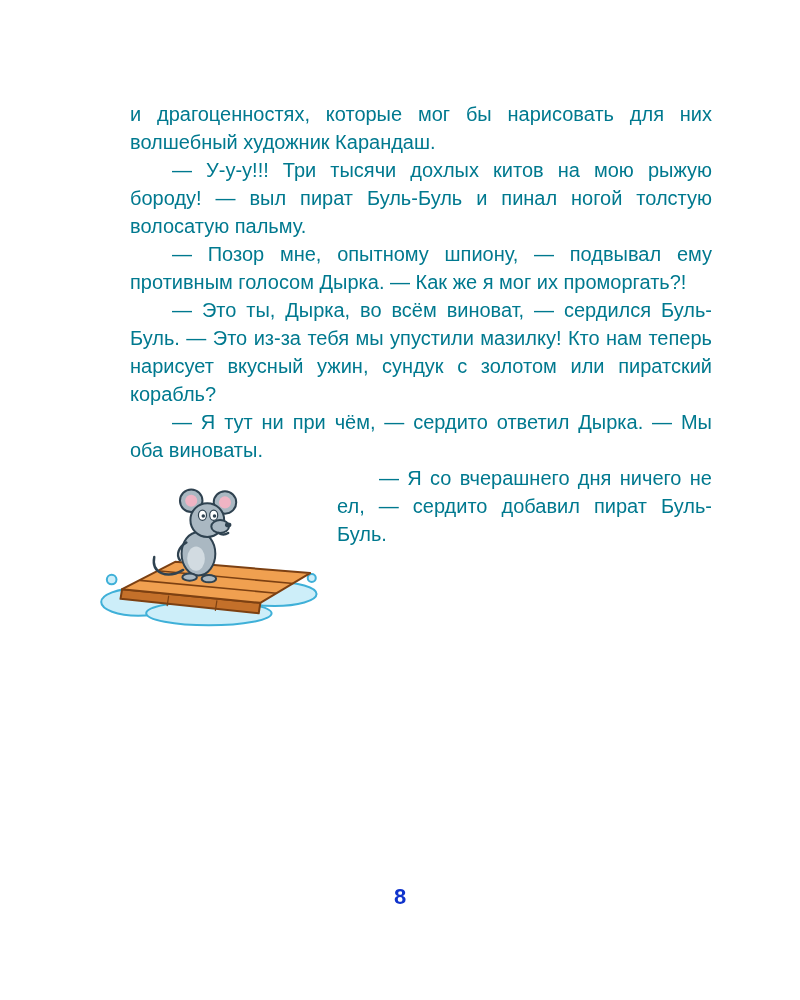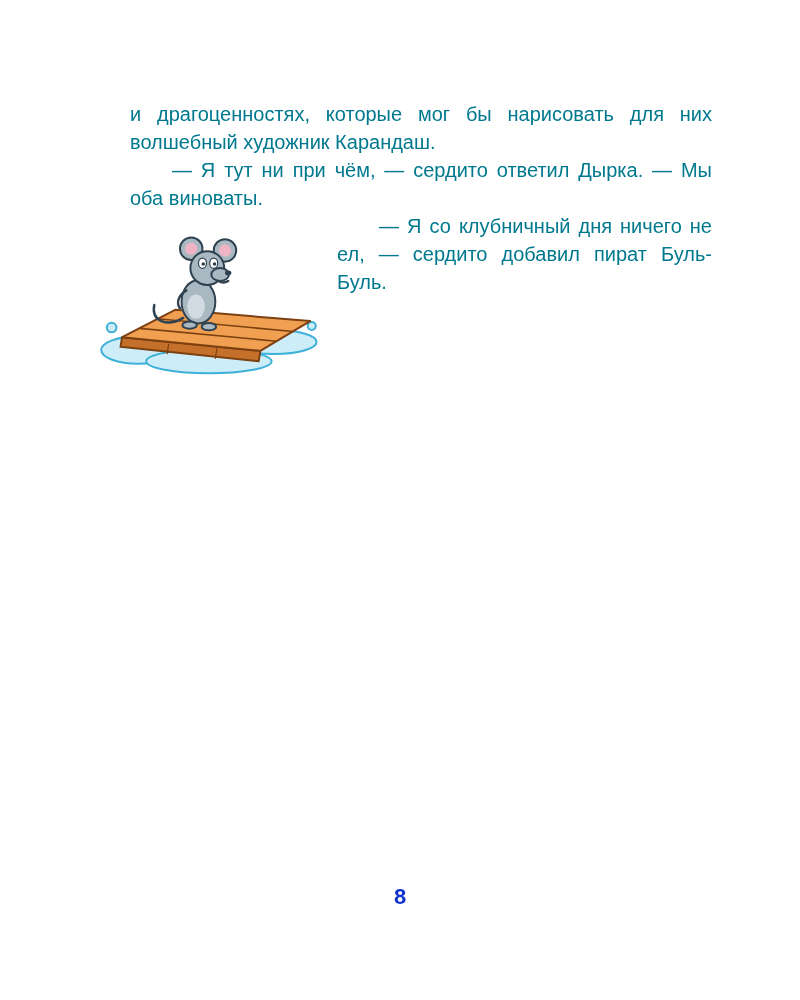--- a/index.html
+++ b/index.html
@@ -80,20 +80,23 @@
   .eye          { fill: #ffffff; stroke: var(--mouse-outline); stroke-width: 1.5; }
   .pupil, .nose { fill: var(--mouse-outline); }
 </style>
 </head>
 <body>
 
 <div class="page">
 
   <main class="text-block" lang="ru">
     <p class="para first">и драгоценностях, которые мог бы нарисовать для них волшебный художник Карандаш.</p>
+    <p class="para">— У-у-у!!! Три тысячи дохлых китов на мою рыжую бороду! — выл пират Буль-Буль и пинал ногой толстую волосатую пальму.</p>
+    <p class="para">— Позор мне, опытному шпиону, — подвывал ему противным голосом Дырка. — Как же я мог их проморгать?!</p>
+    <p class="para">— Это ты, Дырка, во всём виноват, — сердился Буль-Буль. — Это из-за тебя мы упустили мазилку! Кто нам теперь нарисует вкусный ужин, сундук с золотом или пиратский корабль?</p>
     <p class="para">— Я тут ни при чём, — сердито ответил Дырка. — Мы оба виноваты.</p>
 
     <figure class="illustration" aria-label="mouse-on-raft">
       <svg viewBox="0 0 280 200" aria-hidden="true">
         <g class="water">
           <ellipse cx="50" cy="166" rx="46" ry="17"></ellipse>
           <ellipse cx="220" cy="156" rx="52" ry="15"></ellipse>
           <ellipse cx="138" cy="180" rx="78" ry="15"></ellipse>
           <circle cx="17" cy="138" r="6"></circle>
           <circle cx="266" cy="136" r="5"></circle>
@@ -122,18 +125,18 @@
           <ellipse class="eye" cx="130" cy="58" rx="5" ry="6.5"></ellipse>
           <ellipse class="eye" cx="144" cy="58" rx="5" ry="6.5"></ellipse>
           <circle class="pupil" cx="131" cy="59" r="2.2"></circle>
           <circle class="pupil" cx="145" cy="59" r="2.2"></circle>
           <ellipse class="nose" cx="162" cy="70" rx="4" ry="3"></ellipse>
           <path class="mouth" d="M150,80 q6,4 12,0"></path>
         </g>
       </svg>
     </figure>
 
-    <p class="para">— Я со клубничный дня ничего не ел, — сердито добавил пират Буль-Буль.</p>
+    <p class="para">— Я со вчерашнего дня ничего не ел, — сердито добавил пират Буль-Буль.</p>
   </main>
 
   <div class="page-number">8</div>
 
 </div>
 
 </body></html>

